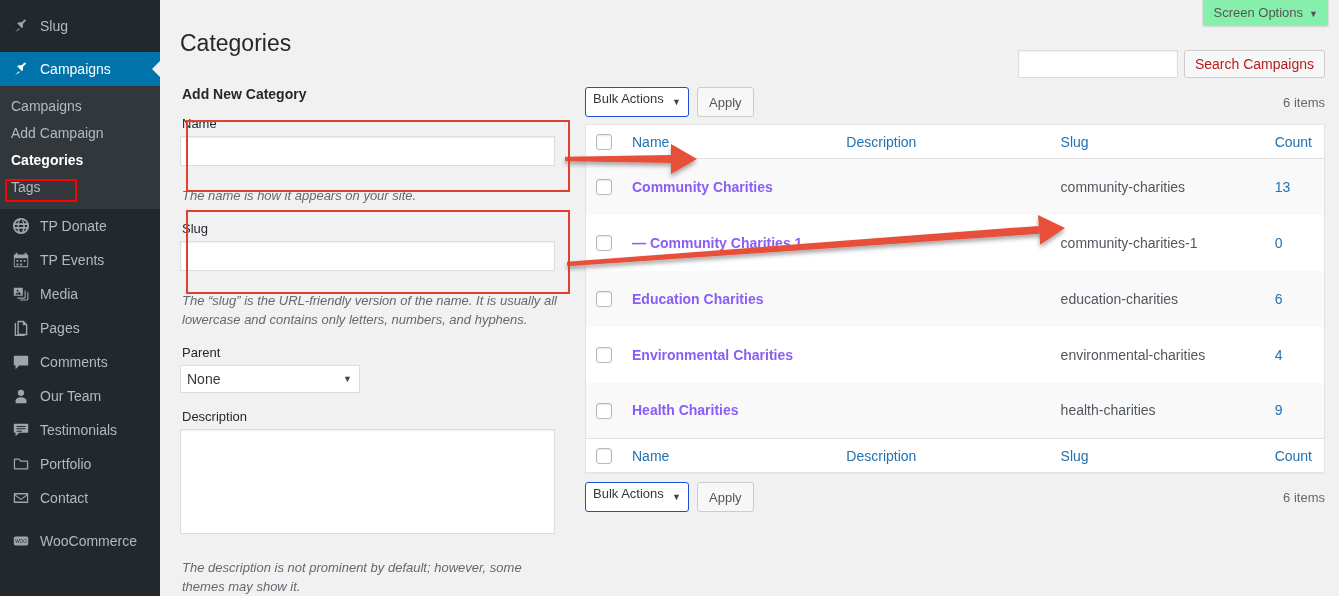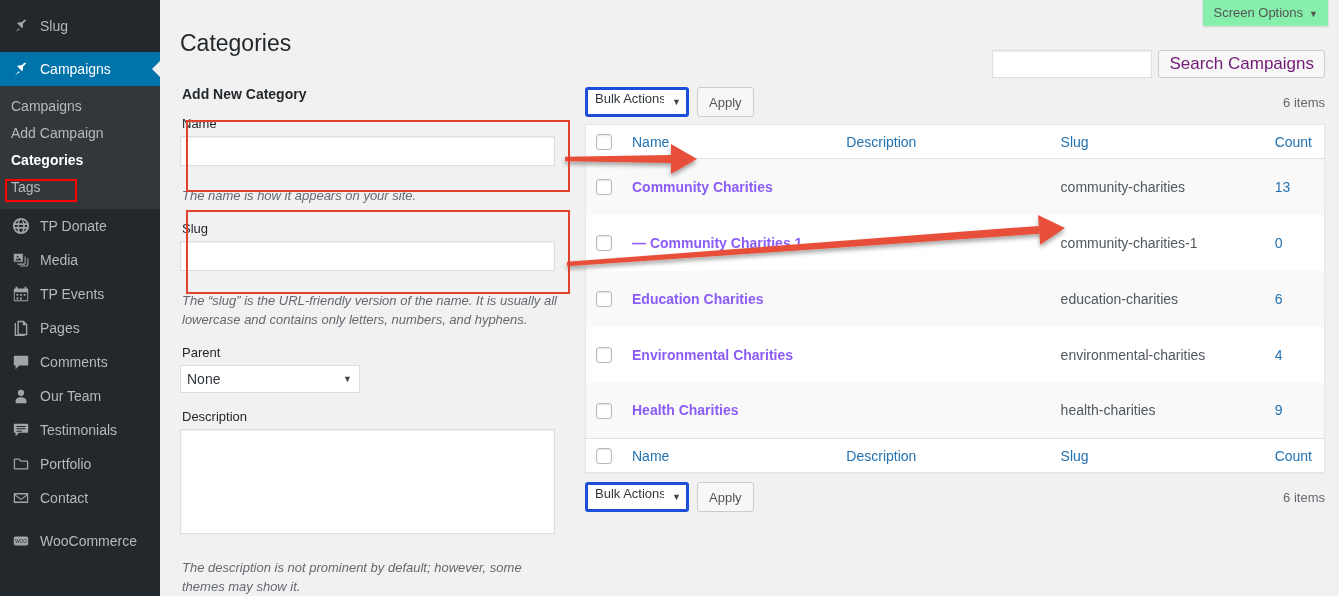--- a/index.html
+++ b/index.html
@@ -95,21 +95,21 @@
     width:160px; height:28px;
     border:1px solid #ddd; background:#fff;
     padding:0 8px; font-size:14px;
     color:#32373c; outline:none;
     box-shadow:inset 0 1px 2px rgba(0,0,0,.07);
   }
   #search-submit {
     margin-left:6px; height:28px;
     padding:0 10px;
     background:#f7f7f7; border:1px solid #ccc;
-    border-radius:3px; color:#701a75; font-size:17px;
+    border-radius:3px; color:#b91c1c; font-size:14px;
     cursor:pointer; white-space:nowrap;
   }
 
   
   #col-left { position:absolute; left:20px; top:86px; width:390px; }
   .form-head { font-size:14px; font-weight:bold; color:#23282d; margin:0 0 14px 2px; }
   .form-field { margin-bottom:16px; position:relative; }
   .form-field > label {
     display:block; font-size:13px; color:#23282d;
     margin:0 0 4px 2px; line-height:16px;
@@ -151,21 +151,21 @@
     cursor:pointer; line-height:1;
     box-shadow:0 1px 0 #006799;
   }
 
   
   #col-right { position:absolute; left:425px; top:86px; width:740px; }
   .tablenav { display:flex; align-items:center; height:32px; }
   .bulk-wrap { position:relative; display:inline-block; }
   .bulk-select {
     height:30px; width:104px;
-    border:3px solid #1d4ed8; background:#fff;
+    border:1px solid #1d4ed8; background:#fff;
     font-size:13px; color:#32373c; padding:0 22px 8px 7px;
     -webkit-appearance:none; appearance:none; outline:none;
     border-radius:3px;
   }
   .bulk-wrap .sel-caret {
     position:absolute; right:8px; top:50%; margin-top:-5px;
     font-size:9px; color:#444; pointer-events:none;
   }
   .apply-btn {
     margin-left:8px; height:30px;
@@ -260,32 +260,32 @@
         <span class="mi">
           <svg viewBox="0 0 20 20" width="18" height="18">
             <path d="M10 1a9 9 0 100 18 9 9 0 000-18zm0 2a7 7 0 016.3 4h-2.6c-.3-1.2-.8-2.3-1.4-3.2A7 7 0 0110 3zm-2.3.8C7.1 4.7 6.6 5.8 6.3 7H3.7a7 7 0 014-3.2zM3.2 9h2.9a13 13 0 000 2H3.2a7 7 0 010-2zm0 4h2.6c.3 1.2.8 2.3 1.4 3.2A7 7 0 013.2 13zM10 17c-.7 0-1.7-1.4-2.2-4h4.4c-.5 2.6-1.5 4-2.2 4zm-2.4-6a11 11 0 010-2h4.8a11 11 0 010 2H7.6zM10 3c.7 0 1.7 1.4 2.2 4H7.8C8.3 4.4 9.3 3 10 3zm2.7 13.2c.6-.9 1-2 1.3-3.2h2.3a7 7 0 01-3.6 3.2zM14.2 11a13 13 0 000-2h2.6a7 7 0 010 2h-2.6z"></path>
           </svg>
         </span>
         <span class="mlabel">TP Donate</span>
       </div>
       <div class="menu-top">
         <span class="mi">
           <svg viewBox="0 0 20 20" width="18" height="18">
+            <path d="M3 4h1V2h2v2h8V2h2v2h1a1 1 0 011 1v12a1 1 0 01-1 1H3a1 1 0 01-1-1V5a1 1 0 011-1zm0 4v9h14V8H3zm2 2h2v2H5v-2zm4 0h2v2H9v-2zm4 0h2v2h-2v-2zM5 14h2v2H5v-2zm4 0h2v2H9v-2z"></path>
+          </svg>
+        </span>
+        <span class="mlabel">TP Events</span>
+      </div>
+      <div class="menu-top">
+        <span class="mi">
+          <svg viewBox="0 0 20 20" width="18" height="18">
             <path d="M2 3h10v9H2V3zm1.5 7.5h7L8.2 7.4l-1.7 2-1.1-1.2-1.9 2.3zM6.2 5.4a1 1 0 100 2 1 1 0 000-2zM14 6h1.2v7.2c0 1.1-.9 2-2 2H6v-1.2h7.2c.4 0 .8-.4.8-.8V6zm3 2h1.2v7.2c0 1.1-.9 2-2 2H9v-1.2h7.2c.4 0 .8-.4.8-.8V8z"></path>
           </svg>
         </span>
         <span class="mlabel">Media</span>
-      </div>
-      <div class="menu-top">
-        <span class="mi">
-          <svg viewBox="0 0 20 20" width="18" height="18">
-            <path d="M3 4h1V2h2v2h8V2h2v2h1a1 1 0 011 1v12a1 1 0 01-1 1H3a1 1 0 01-1-1V5a1 1 0 011-1zm0 4v9h14V8H3zm2 2h2v2H5v-2zm4 0h2v2H9v-2zm4 0h2v2h-2v-2zM5 14h2v2H5v-2zm4 0h2v2H9v-2z"></path>
-          </svg>
-        </span>
-        <span class="mlabel">TP Events</span>
       </div>
       <div class="menu-top">
         <span class="mi">
           <svg viewBox="0 0 20 20" width="18" height="18">
             <path d="M6 2h7l4 4v12H6V2zm1.5 1.5v13h8V7h-3.5V3.5H7.5zM3 4.5h1.5v13H14V19H3V4.5z"></path>
           </svg>
         </span>
         <span class="mlabel">Pages</span>
       </div>
       <div class="menu-top">

